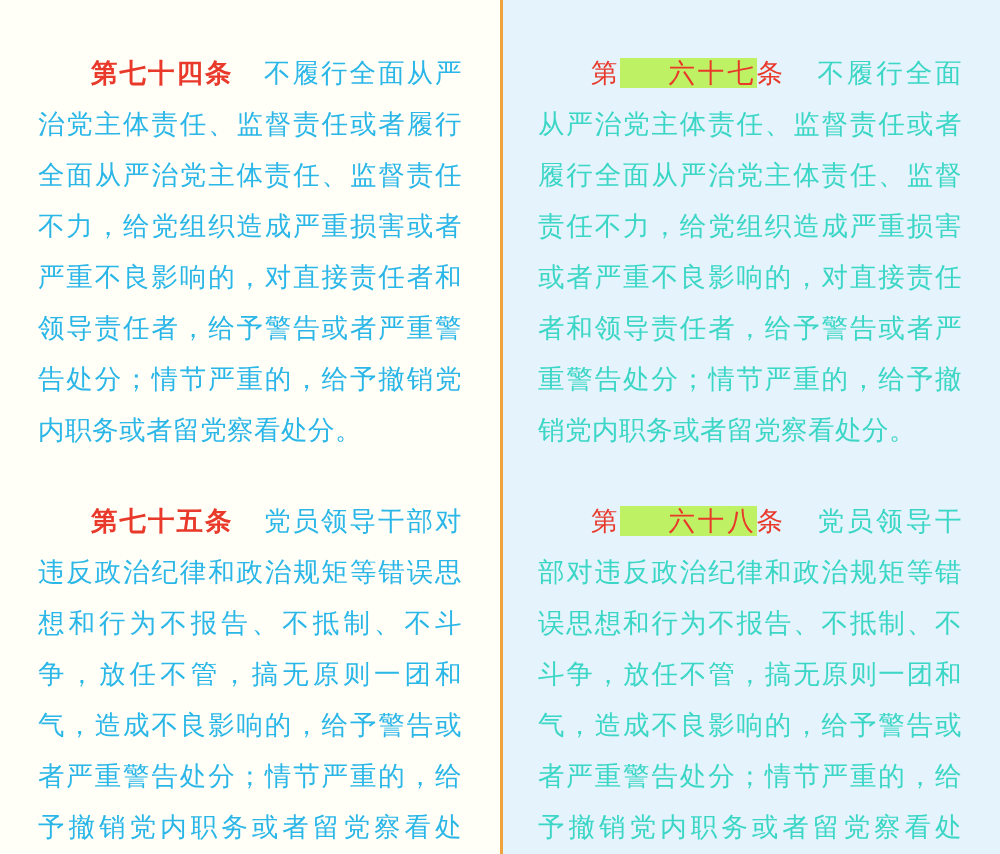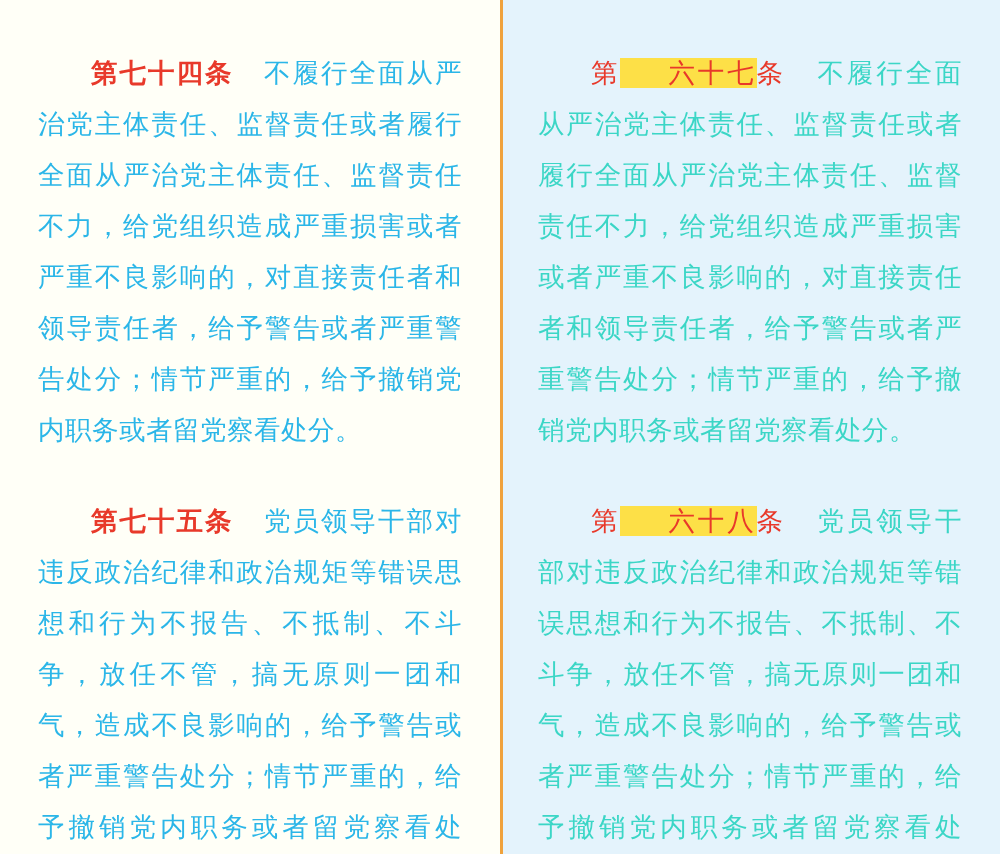--- a/index.html
+++ b/index.html
@@ -61,21 +61,21 @@
   }
   .art-num {
     font-weight: bold;
     color: #e8392a;
   }
   .col-right .art-num {
     color: #e8392a;
     font-weight: normal;
   }
   .hl {
-    background: #fde047;
+    background: #bef264;
     padding-left: 48px;
   }
   .gap {
     display: inline-block;
     width: 1.1em;
   }
 </style>
 </head>
 <body>
 

